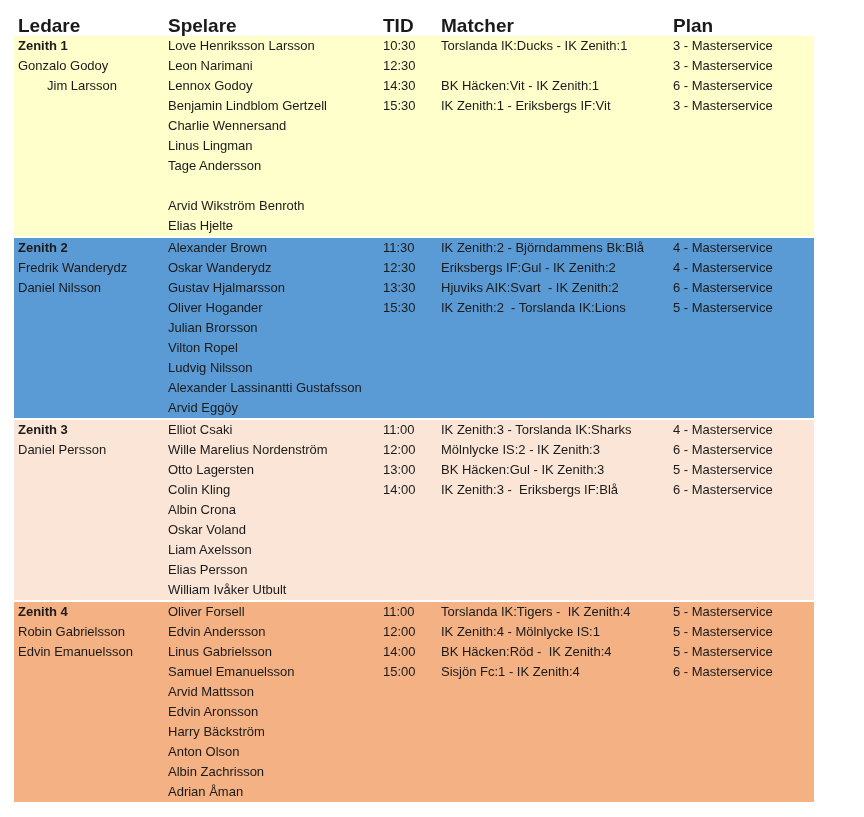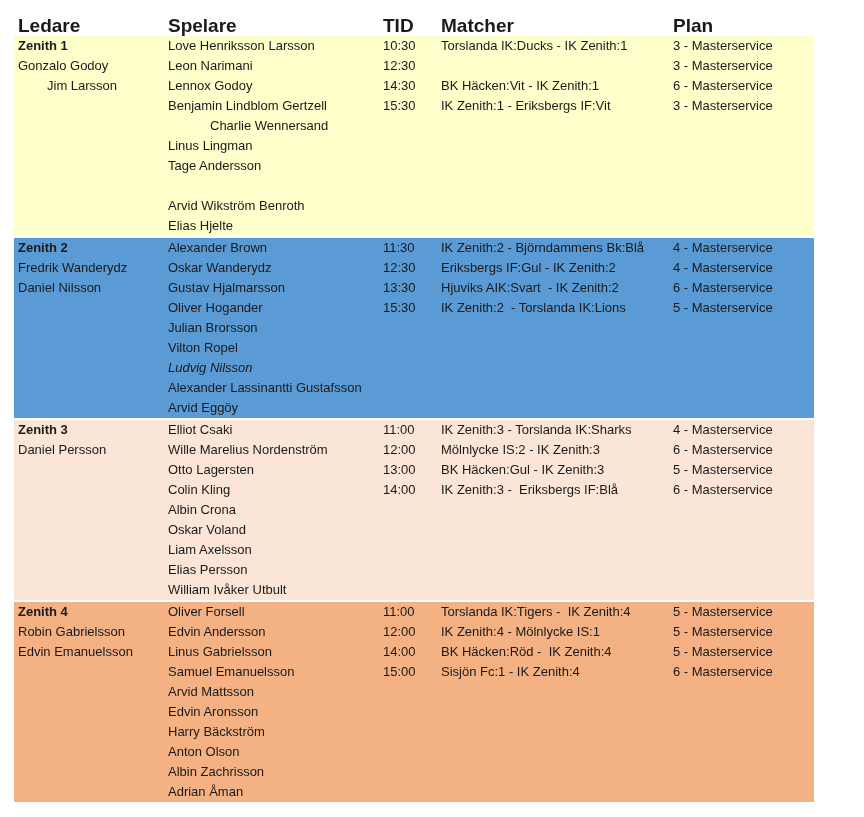--- a/index.html
+++ b/index.html
@@ -63,21 +63,21 @@
   </div>
 
 <div class="section" style="background-color: rgb(255, 255, 204);">
       <div class="cell bold" style="grid-area: 1 / 1;">Zenith 1</div>
       <div class="cell" style="grid-area: 2 / 1;">Gonzalo Godoy</div>
       <div class="cell" style="grid-area: 3 / 1; padding-left: 33px;">Jim Larsson</div>
       <div class="cell" style="grid-area: 1 / 2;">Love Henriksson Larsson</div>
       <div class="cell" style="grid-area: 2 / 2;">Leon Narimani</div>
       <div class="cell" style="grid-area: 3 / 2;">Lennox Godoy</div>
       <div class="cell" style="grid-area: 4 / 2;">Benjamin Lindblom Gertzell</div>
-      <div class="cell" style="grid-area: 5 / 2; margin-left: 42px;">Charlie Wennersand</div>
+      <div class="cell" style="grid-area: 5 / 2;">Charlie Wennersand</div>
       <div class="cell" style="grid-area: 6 / 2;">Linus Lingman</div>
       <div class="cell" style="grid-area: 7 / 2;">Tage Andersson</div>
       <div class="cell" style="grid-area: 9 / 2;">Arvid Wikström Benroth</div>
       <div class="cell" style="grid-area: 10 / 2;">Elias Hjelte</div>
       <div class="cell" style="grid-area: 1 / 3;">10:30</div>
       <div class="cell" style="grid-area: 1 / 4;">Torslanda IK:Ducks - IK Zenith:1</div>
       <div class="cell" style="grid-area: 1 / 5;">3 - Masterservice</div>
       <div class="cell" style="grid-area: 2 / 3;">12:30</div>
       <div class="cell" style="grid-area: 2 / 4; margin-top: 48px;">IK Zenith:1 - Björndammens Bk:Röd</div>
       <div class="cell" style="grid-area: 2 / 5;">3 - Masterservice</div>
@@ -91,21 +91,21 @@
     <div class="section" style="background-color: rgb(91, 155, 213);">
       <div class="cell bold" style="grid-area: 1 / 1;">Zenith 2</div>
       <div class="cell" style="grid-area: 2 / 1;">Fredrik Wanderydz</div>
       <div class="cell" style="grid-area: 3 / 1;">Daniel Nilsson</div>
       <div class="cell" style="grid-area: 1 / 2;">Alexander Brown</div>
       <div class="cell" style="grid-area: 2 / 2;">Oskar Wanderydz</div>
       <div class="cell" style="grid-area: 3 / 2;">Gustav Hjalmarsson</div>
       <div class="cell" style="grid-area: 4 / 2;">Oliver Hogander</div>
       <div class="cell" style="grid-area: 5 / 2;">Julian Brorsson</div>
       <div class="cell" style="grid-area: 6 / 2;">Vilton Ropel</div>
-      <div class="cell" style="grid-area: 7 / 2; font-style: italic;">Ludvig Nilsson</div>
+      <div class="cell" style="grid-area: 7 / 2;">Ludvig Nilsson</div>
       <div class="cell" style="grid-area: 8 / 2;">Alexander Lassinantti Gustafsson</div>
       <div class="cell" style="grid-area: 9 / 2;">Arvid Eggöy</div>
       <div class="cell" style="grid-area: 1 / 3;">11:30</div>
       <div class="cell" style="grid-area: 1 / 4;">IK Zenith:2 - Björndammens Bk:Blå</div>
       <div class="cell" style="grid-area: 1 / 5;">4 - Masterservice</div>
       <div class="cell" style="grid-area: 2 / 3;">12:30</div>
       <div class="cell" style="grid-area: 2 / 4;">Eriksbergs IF:Gul - IK Zenith:2</div>
       <div class="cell" style="grid-area: 2 / 5;">4 - Masterservice</div>
       <div class="cell" style="grid-area: 3 / 3;">13:30</div>
       <div class="cell" style="grid-area: 3 / 4;">Hjuviks AIK:Svart  - IK Zenith:2</div>

